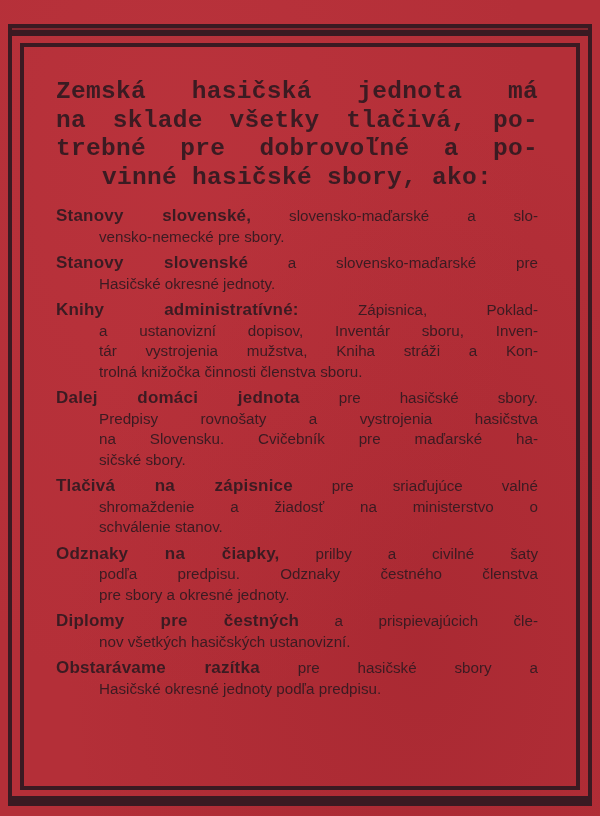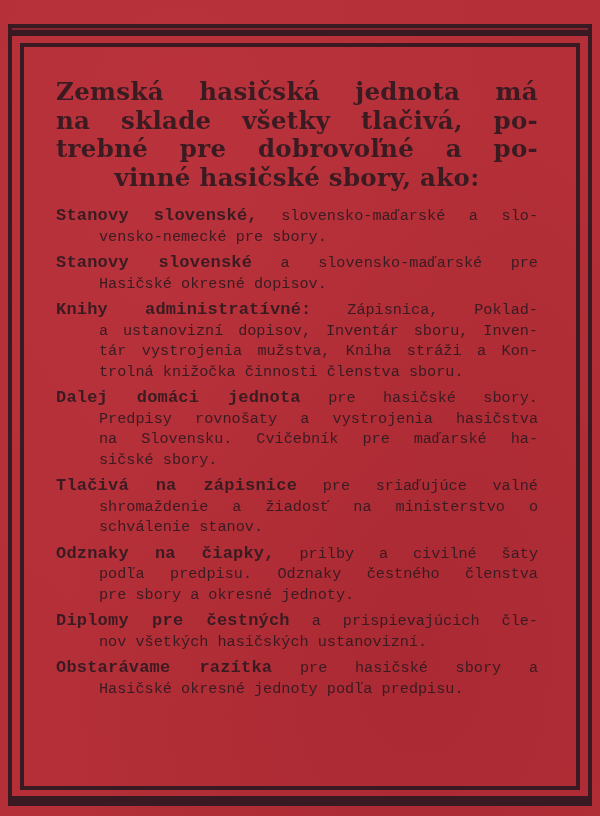--- a/index.html
+++ b/index.html
@@ -42,32 +42,33 @@
     font-size: 24.5px;
     line-height: 28.5px;
     letter-spacing: 0.3px;
     margin: 0 0 14px 0;
   }
   .heading .hl {
     display: block;
     text-align: justify;
     text-align-last: justify;
     white-space: nowrap;
+    font-family: Liberation Mono, monospace;
   }
   .heading .hl.last {
     text-align: right;
     text-align-last: center;
   }
   .item { margin: 0 0 6px 0; font-size: 15.2px; line-height: 20.5px; }
   .item .line {
     display: block;
     text-align: justify;
     text-align-last: justify;
     white-space: nowrap;
-    font-family: Liberation Mono, monospace;
+    font-family: Liberation Sans, sans-serif;
   }
   .item .line.cont { padding-left: 43px; }
   .item .line.end { text-align-last: left; }
   .item .lead {
     font-weight: bold;
     font-size: 17px;
     letter-spacing: 0.2px;
   }
   .body-text { font-weight: normal; }
 </style>
@@ -86,21 +87,21 @@
     <span class="hl last">vinné hasičské sbory, ako:</span>
   </div>
 
   <div class="item">
     <span class="line"><span class="lead">Stanovy slovenské,</span><span class="body-text"> slovensko-maďarské a slo-</span></span>
     <span class="line cont end">vensko-nemecké pre sbory.</span>
   </div>
 
   <div class="item">
     <span class="line"><span class="lead">Stanovy slovenské</span><span class="body-text"> a slovensko-maďarské pre</span></span>
-    <span class="line cont end">Hasičské okresné dopisov.</span>
+    <span class="line cont end">Hasičské okresné jednoty.</span>
   </div>
 
   <div class="item">
     <span class="line"><span class="lead">Knihy administratívné:</span><span class="body-text"> Zápisnica, Poklad-</span></span>
     <span class="line cont">a ustanovizní dopisov, Inventár sboru, Inven-</span>
     <span class="line cont">tár vystrojenia mužstva, Kniha stráži a Kon-</span>
     <span class="line cont end">trolná knižočka činnosti členstva sboru.</span>
   </div>
 
   <div class="item">

